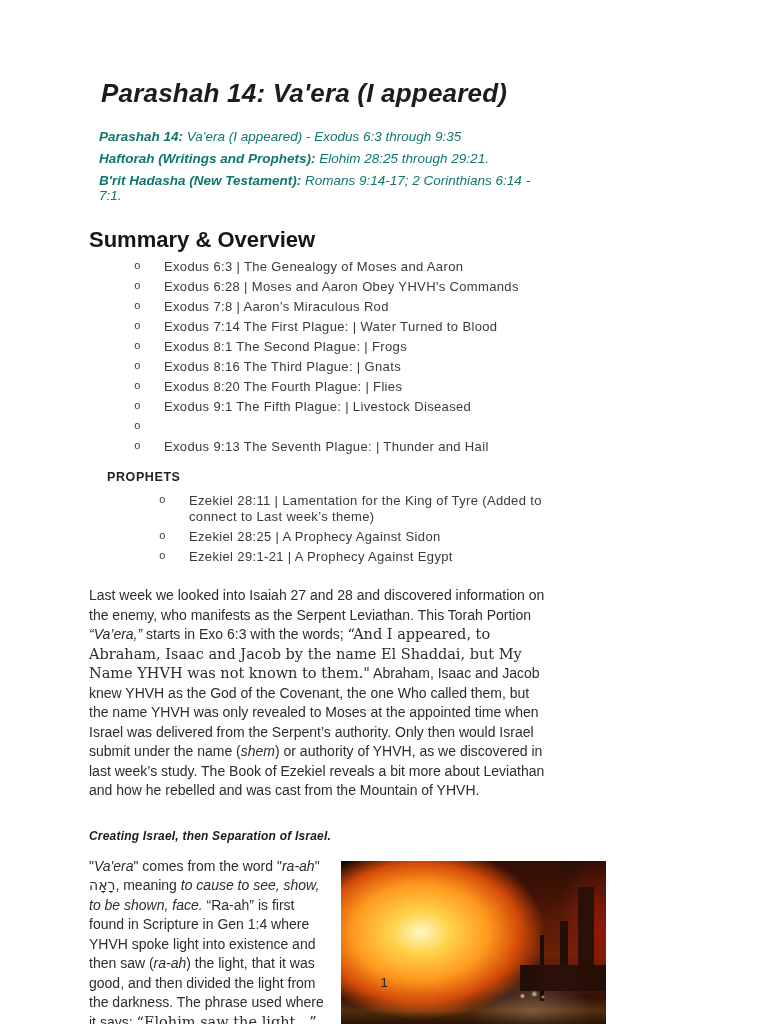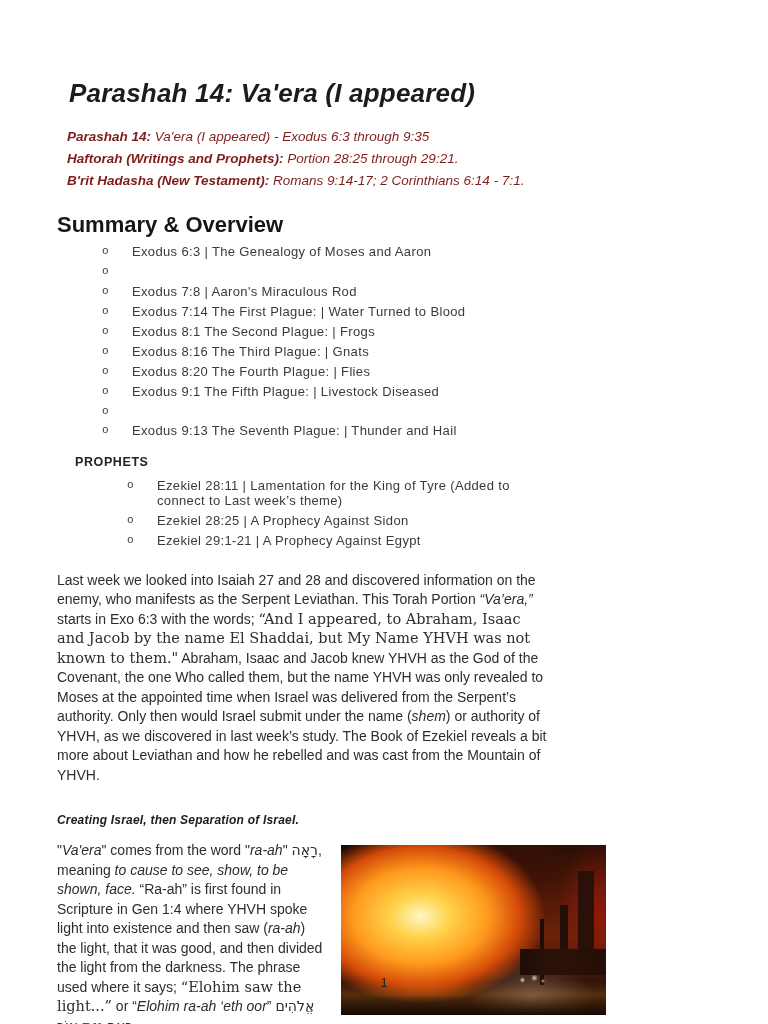--- a/index.html
+++ b/index.html
@@ -1,26 +1,26 @@
 <!DOCTYPE html>
 <html><head>
 <meta charset="utf-8">
 <style>
   html,body{margin:0;padding:0;background:#fff;}
   .page{
     width:648px;height:1024px;position:relative;background:#ffffff;
-    box-sizing:border-box;padding:78px 100px 0 57px;overflow:hidden;
+    box-sizing:border-box;padding:78px 100px 0 89px;overflow:hidden;
     font-family:"Liberation Sans",sans-serif;color:#2e2e2e;
   }
   .doc-title{
     font-size:26px;font-weight:bold;font-style:italic;color:#1c1c1c;
     margin:0 0 20px 12px;letter-spacing:0.2px;
   }
   .header-block{margin-left:10px;}
-  .header-line{font-size:13.5px;margin-bottom:7px;color:#7f1d1d;}
+  .header-line{font-size:13.5px;margin-bottom:7px;color:#0f766e;}
   .header-line .lbl{font-weight:bold;font-style:italic;}
   .header-line .txt{font-style:italic;}
   .section-heading{
     font-size:22px;font-weight:bold;color:#161616;margin:24px 0 6px 0;
   }
   .group-label{
     font-size:12.5px;font-weight:bold;color:#222;margin:16px 0 9px 18px;letter-spacing:0.6px;
   }
   .olist{margin-left:45px;}
   .olist.prophets{margin-left:70px;}
@@ -85,36 +85,37 @@
 
 <div class="page">
 
   <h1 class="doc-title">Parashah 14: Va'era (I appeared)</h1>
 
   <div class="header-block">
     <div class="header-line">
       <span class="lbl">Parashah 14:</span><span class="txt"> Va'era (I appeared) - Exodus 6:3 through 9:35</span>
     </div>
     <div class="header-line">
-      <span class="lbl">Haftorah (Writings and Prophets):</span><span class="txt"> Portion 28:25 through 29:21.</span>
+      <span class="lbl">Haftorah (Writings and Prophets):</span><span class="txt"> Elohim 28:25 through 29:21.</span>
     </div>
     <div class="header-line">
       <span class="lbl">B'rit Hadasha (New Testament):</span><span class="txt"> Romans 9:14-17; 2 Corinthians 6:14 - 7:1.</span>
     </div>
   </div>
 
   <h2 class="section-heading">Summary &amp; Overview</h2>
 
   <div class="olist torah">
       <div class="li">
         <span class="bullet">o</span>
         <span class="li-text">Exodus 6:3 | The Genealogy of Moses and Aaron</span>
       </div>
       <div class="li">
         <span class="bullet">o</span>
+        <span class="li-text">Exodus 6:28 | Moses and Aaron Obey YHVH's Commands</span>
       </div>
       <div class="li">
         <span class="bullet">o</span>
         <span class="li-text">Exodus 7:8 | Aaron's Miraculous Rod</span>
       </div>
       <div class="li">
         <span class="bullet">o</span>
         <span class="li-text">Exodus 7:14 The First Plague: | Water Turned to Blood</span>
       </div>
       <div class="li">

